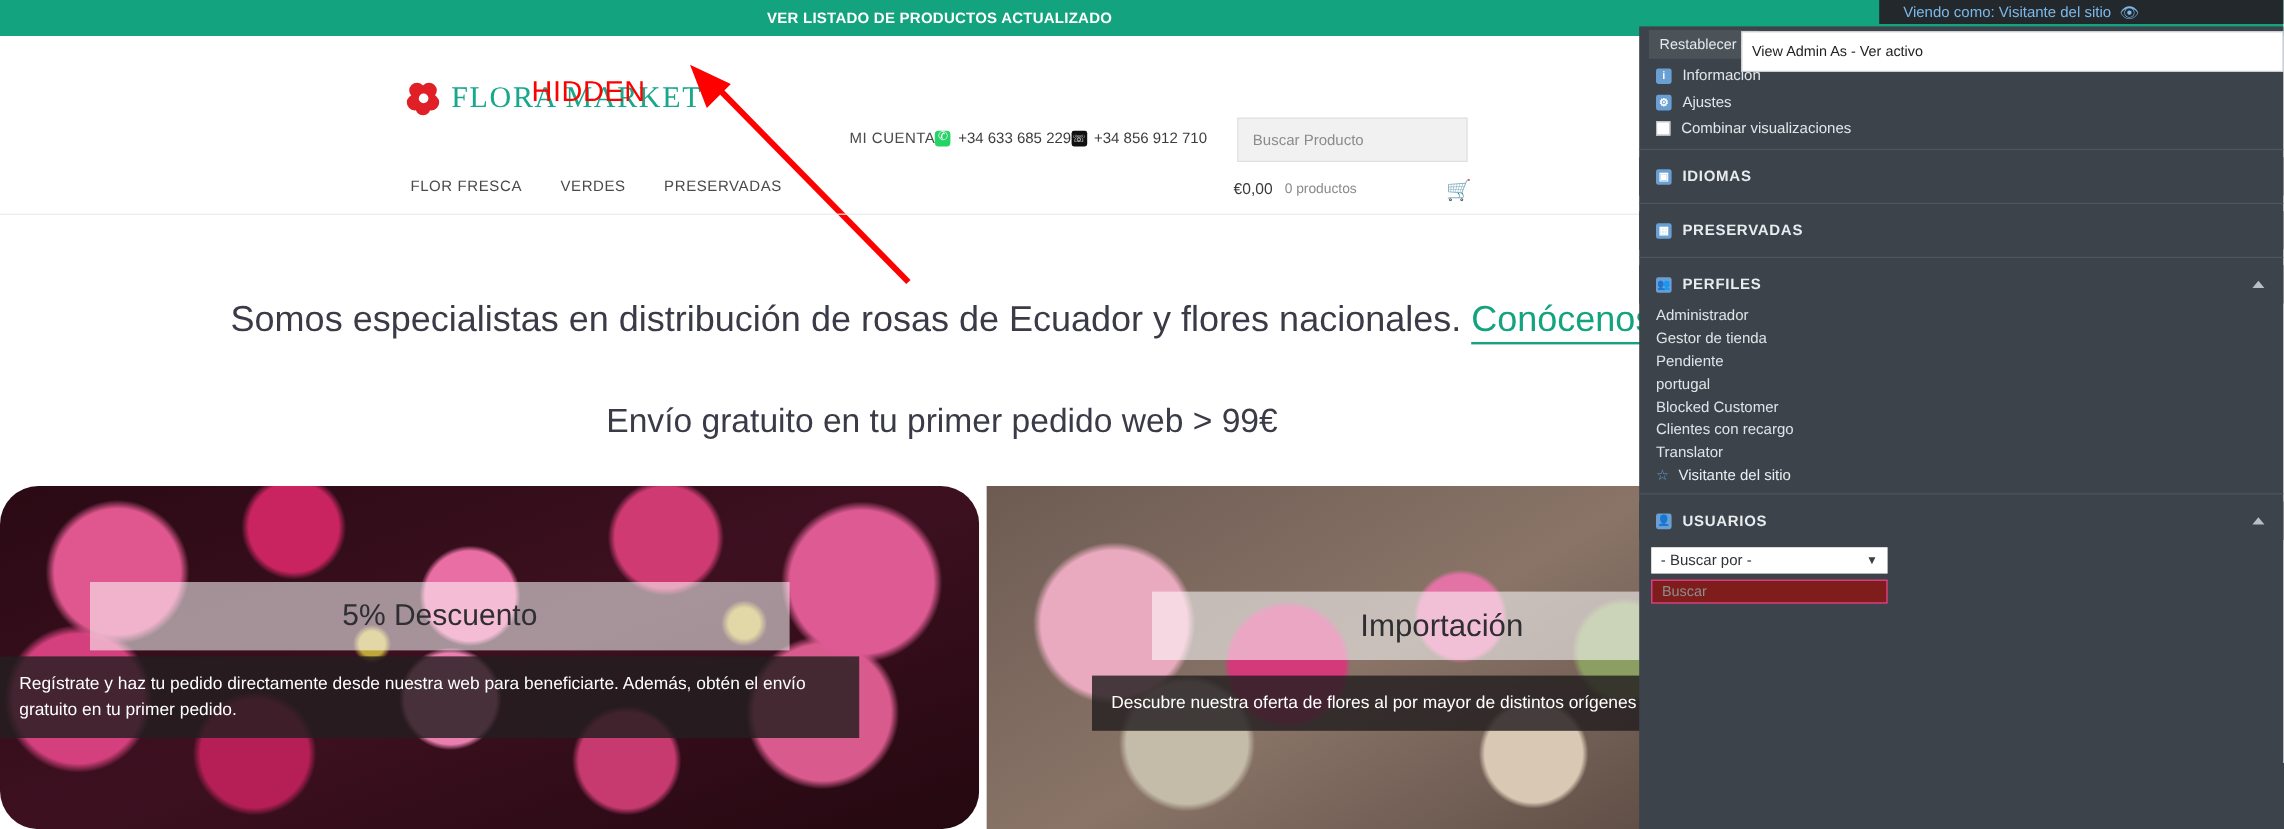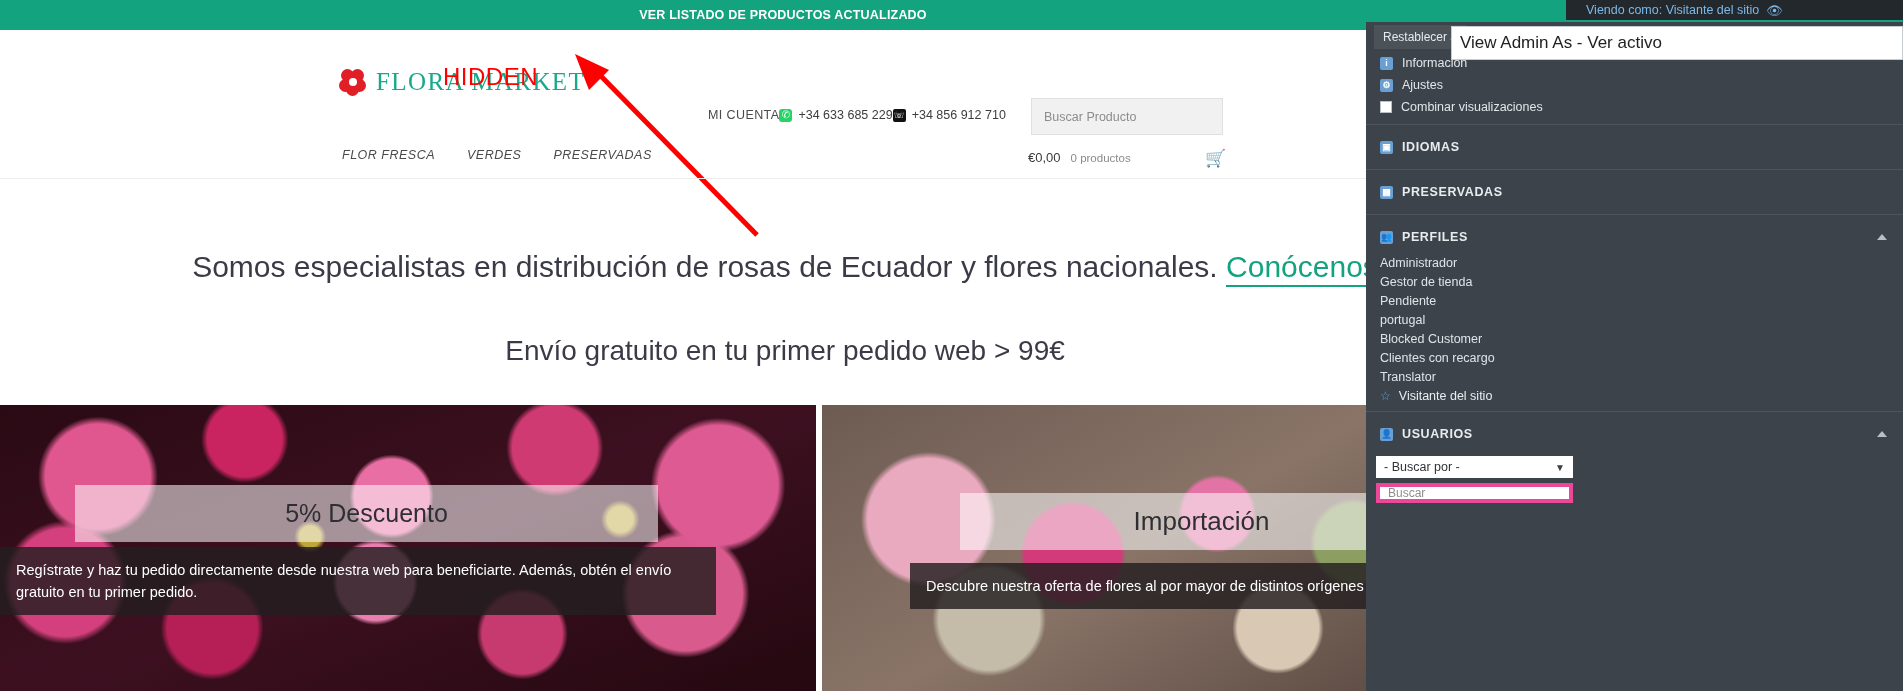--- a/index.html
+++ b/index.html
@@ -89,21 +89,21 @@
 
   
   .navbar{
     position:absolute; left:0; top:108px; width:1903px; height:40px;
   }
   .nav-links{
     position:absolute; left:342px; top:10px;
     display:flex; gap:32px;
     font-size:12.5px; color:#4a4a4a; letter-spacing:.5px;
   }
-  .nav-links span{ cursor:pointer;font-style:italic; }
+  .nav-links span{ cursor:pointer; }
   .cart-area{
     position:absolute; left:1028px; top:12px;
     display:flex; align-items:center; gap:10px;
   }
   .cart-total{ font-size:13px; color:#3a3a3a; }
   .cart-count{ font-size:11.5px; color:#8a8a8a; }
   .basket{ position:absolute; left:1205px; top:10px; font-size:17px; color:#2b2b2b; }
 
   .hdr-rule{
     position:absolute; left:0; top:148px; width:1903px; height:1px; background:#ececec;
@@ -124,21 +124,21 @@
   }
   .hero-line2{
     position:absolute; left:0; top:155px; width:1570px;
     text-align:center; font-size:28px; color:#3b3b48; font-weight:300;
     white-space:nowrap;
   }
 
   
   .promos{ position:absolute; left:0; top:375px; width:1903px; height:286px; }
   .promo{ position:absolute; top:0; height:286px; overflow:hidden; }
-  .promo-a{ left:0; width:816px; }
+  .promo-a{ left:0; width:816px;border-radius:32px; }
   .promo-b{ left:822px; width:760px; }
 
   .bg-a{
     position:absolute; inset:0;
     background:
       radial-gradient(circle at 12% 25%, #e0578f 0 7%, transparent 8%),
       radial-gradient(circle at 30% 12%, #c9245f 0 6%, transparent 7%),
       radial-gradient(circle at 48% 32%, #e86ea3 0 8%, transparent 9%),
       radial-gradient(circle at 68% 15%, #cf3a72 0 7%, transparent 8%),
       radial-gradient(circle at 88% 28%, #dd5a92 0 8%, transparent 9%),
@@ -197,21 +197,21 @@
     position:relative; height:30px; display:flex; align-items:center;
   }
   .vaa-reset-btn{
     margin-left:8px; background:#4b5258; color:#e6eaee;
     font-size:12px; padding:5px 9px; white-space:nowrap;
   }
   .vaa-tooltip{
     position:absolute; left:85px; top:4px; height:24px;
     background:#ffffff; color:#222; border:1px solid #c8cdd2;
     display:flex; align-items:center; padding:16px 8px;
-    font-size:17px; white-space:nowrap; width:452px;
+    font-size:12px; white-space:nowrap; width:452px;
   }
 
   .vaa-item{
     display:flex; align-items:center; gap:9px;
     padding:4px 0 4px 14px; height:22px; white-space:nowrap;
   }
   .vaa-item .lbl{ color:#e2e6ea; font-size:12.5px; }
   .mini-icon{
     width:13px; height:13px; flex:0 0 13px; border-radius:2px;
     background:#6a9fd4; color:#fff; font-size:9px; line-height:13px;
@@ -240,23 +240,23 @@
   }
   .vaa-role.active{ display:flex; align-items:center; gap:8px; color:#e9eef2; }
   .person-icon{ color:#6a9fd4; font-size:12px; line-height:1; }
 
   .vaa-select{
     margin:6px 10px 0 10px; height:22px; background:#ffffff; color:#2f3338;
     display:flex; align-items:center; justify-content:space-between;
     padding:0 8px; font-size:12.5px; width:197px;
   }
   .vaa-search{
-    margin:5px 10px 0 10px; height:20px; background:#ffffff; color:#8d8d8d;
+    margin:5px 10px 0 10px; height:20px; background:#7f1d1d; color:#8d8d8d;
     display:flex; align-items:center; padding:0 8px; font-size:12px; width:197px;
-    border:4px solid #ec4899;
+    border:1px solid #ec4899;
   }
   .chev{ font-size:10px; color:#3a3f44; }
 </style>
 </head>
 <body>
 
 <div class="topbar">
   <div class="topbar-text">VER LISTADO DE PRODUCTOS ACTUALIZADO</div>
 </div>
 

